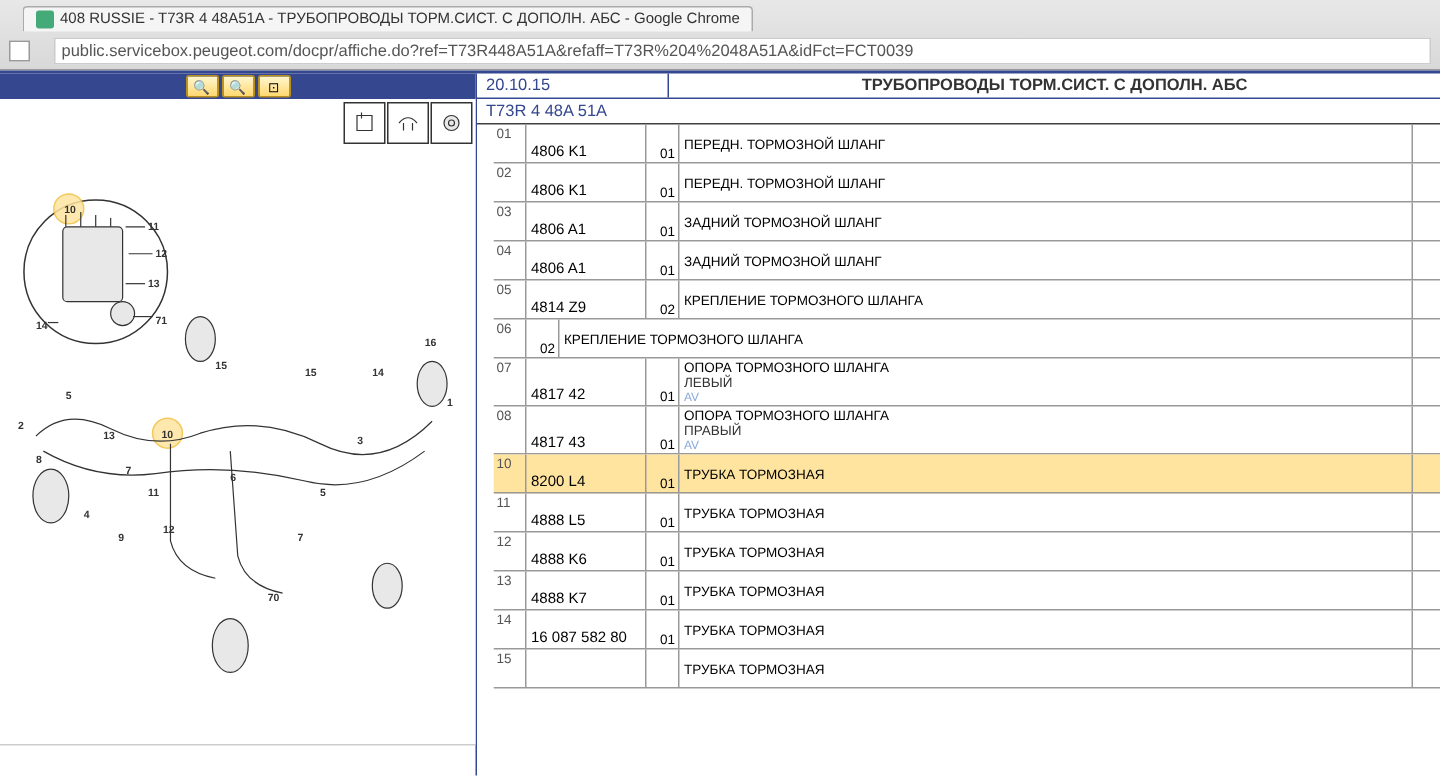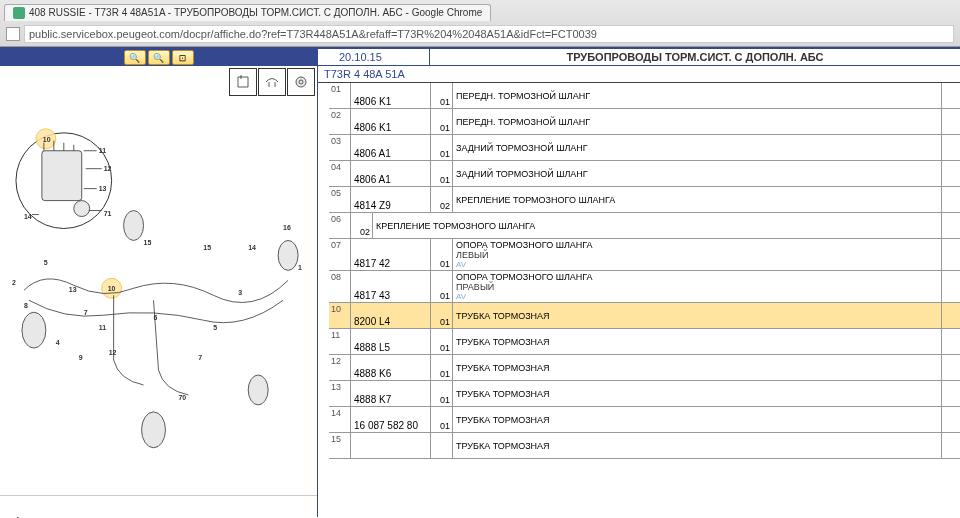--- a/index.html
+++ b/index.html
@@ -1,22 +1,22 @@
 <!DOCTYPE html>
 <html><head>
 <meta charset="utf-8">
 <style>
 * { margin: 0; padding: 0; box-sizing: border-box; }
 body { font-family: Arial, sans-serif; font-size: 11px; background: #fff; width: 960px; height: 518px; overflow: hidden; }
 
 .browser-chrome { background: linear-gradient(#e8e8e8, #d8d8d8); border-bottom: 1px solid #999; }
-.tab-bar { display: flex; align-items: center; padding: 2px 4px 0; height: 22px; }
+.tab-bar { display: flex; align-items: center; padding: 2px 15px 0; height: 22px; }
 .tab { background: #f5f5f5; border: 1px solid #aaa; border-bottom: none; border-radius: 3px 3px 0 0; padding: 2px 8px; font-size: 10px; color: #333; display: flex; align-items: center; gap: 4px; }
 .tab-icon { width: 12px; height: 12px; background: #4a7; border-radius: 2px; }
-.addr-bar { display: flex; align-items: center; padding: 3px 6px; gap: 4px; }
+.addr-bar { display: flex; align-items: center; padding: 3px 6px; gap: 16px; }
 .page-icon { width: 14px; height: 14px; border: 1px solid #999; background: #fff; }
 .addr-input { flex: 1; padding: 2px 4px; border: 1px solid #ccc; background: #fff; font-size: 11px; color: #555; }
 
 .content { display: flex; height: calc(518px - 48px); border-top: 2px solid #34478f; }
 
 .left-panel { width: 318px; border-right: 1px solid #34478f; display: flex; flex-direction: column; }
 .toolbar { background: #34478f; height: 18px; display: flex; justify-content: center; gap: 2px; padding: 1px; }
 .tool-btn { width: 22px; height: 15px; background: linear-gradient(#fff6d0, #ffd970); border: 1px solid #b89020; border-radius: 2px; display: flex; align-items: center; justify-content: center; font-size: 9px; cursor: pointer; }
 
 .diagram-area { flex: 1; background: #fff; position: relative; padding: 4px; }
@@ -26,21 +26,21 @@
 .diagram-svg { width: 100%; height: 100%; }
 .highlight-circle { fill: #ffe4a0; stroke: #f0c040; stroke-width: 1; opacity: 0.85; }
 .part-line { stroke: #333; stroke-width: 0.8; fill: none; }
 .part-fill { fill: #e8e8e8; stroke: #333; stroke-width: 0.8; }
 .callout { font-size: 7px; font-weight: bold; fill: #333; }
 
 .footer-left { display: flex; justify-content: space-between; padding: 20px 6px; font-size: 9px; font-weight: bold; border-top: 1px solid #ccc; }
 
 .right-panel { flex: 1; display: flex; flex-direction: column; }
 .header-row { display: flex; border-bottom: 1px solid #34478f; }
-.header-date { width: 112px; padding: 2px 21px; border-right: 1px solid #34478f; color: #34478f; font-size: 11px; }
+.header-date { width: 128px; padding: 2px 6px; border-right: 1px solid #34478f; color: #34478f; font-size: 11px; }
 .header-title { flex: 1; text-align: center; font-weight: bold; padding: 2px; color: #333; font-size: 11px; }
 .header-ref { padding: 2px 6px; color: #34478f; font-size: 11px; border-bottom: 1px solid #404040; }
 
 .parts-table { flex: 1; overflow-y: auto; margin-left: 11px; }
 .part-row { display: flex; border-bottom: 1px solid #999; min-height: 26px; }
 .part-row.highlighted { background: #ffe4a0; }
 .col-num { width: 22px; border-right: 1px solid #999; padding: 1px 2px; font-size: 9px; color: #555; display: flex; flex-direction: column; }
 .col-ref { width: 80px; border-right: 1px solid #999; padding: 1px 3px; font-size: 10px; display: flex; align-items: flex-end; }
 .col-qty { width: 22px; border-right: 1px solid #999; padding: 1px 2px; font-size: 9px; display: flex; align-items: flex-end; justify-content: flex-end; }
 .col-desc { flex: 1; border-right: 1px solid #999; padding: 1px 3px; font-size: 9px; display: flex; flex-direction: column; justify-content: center; }

